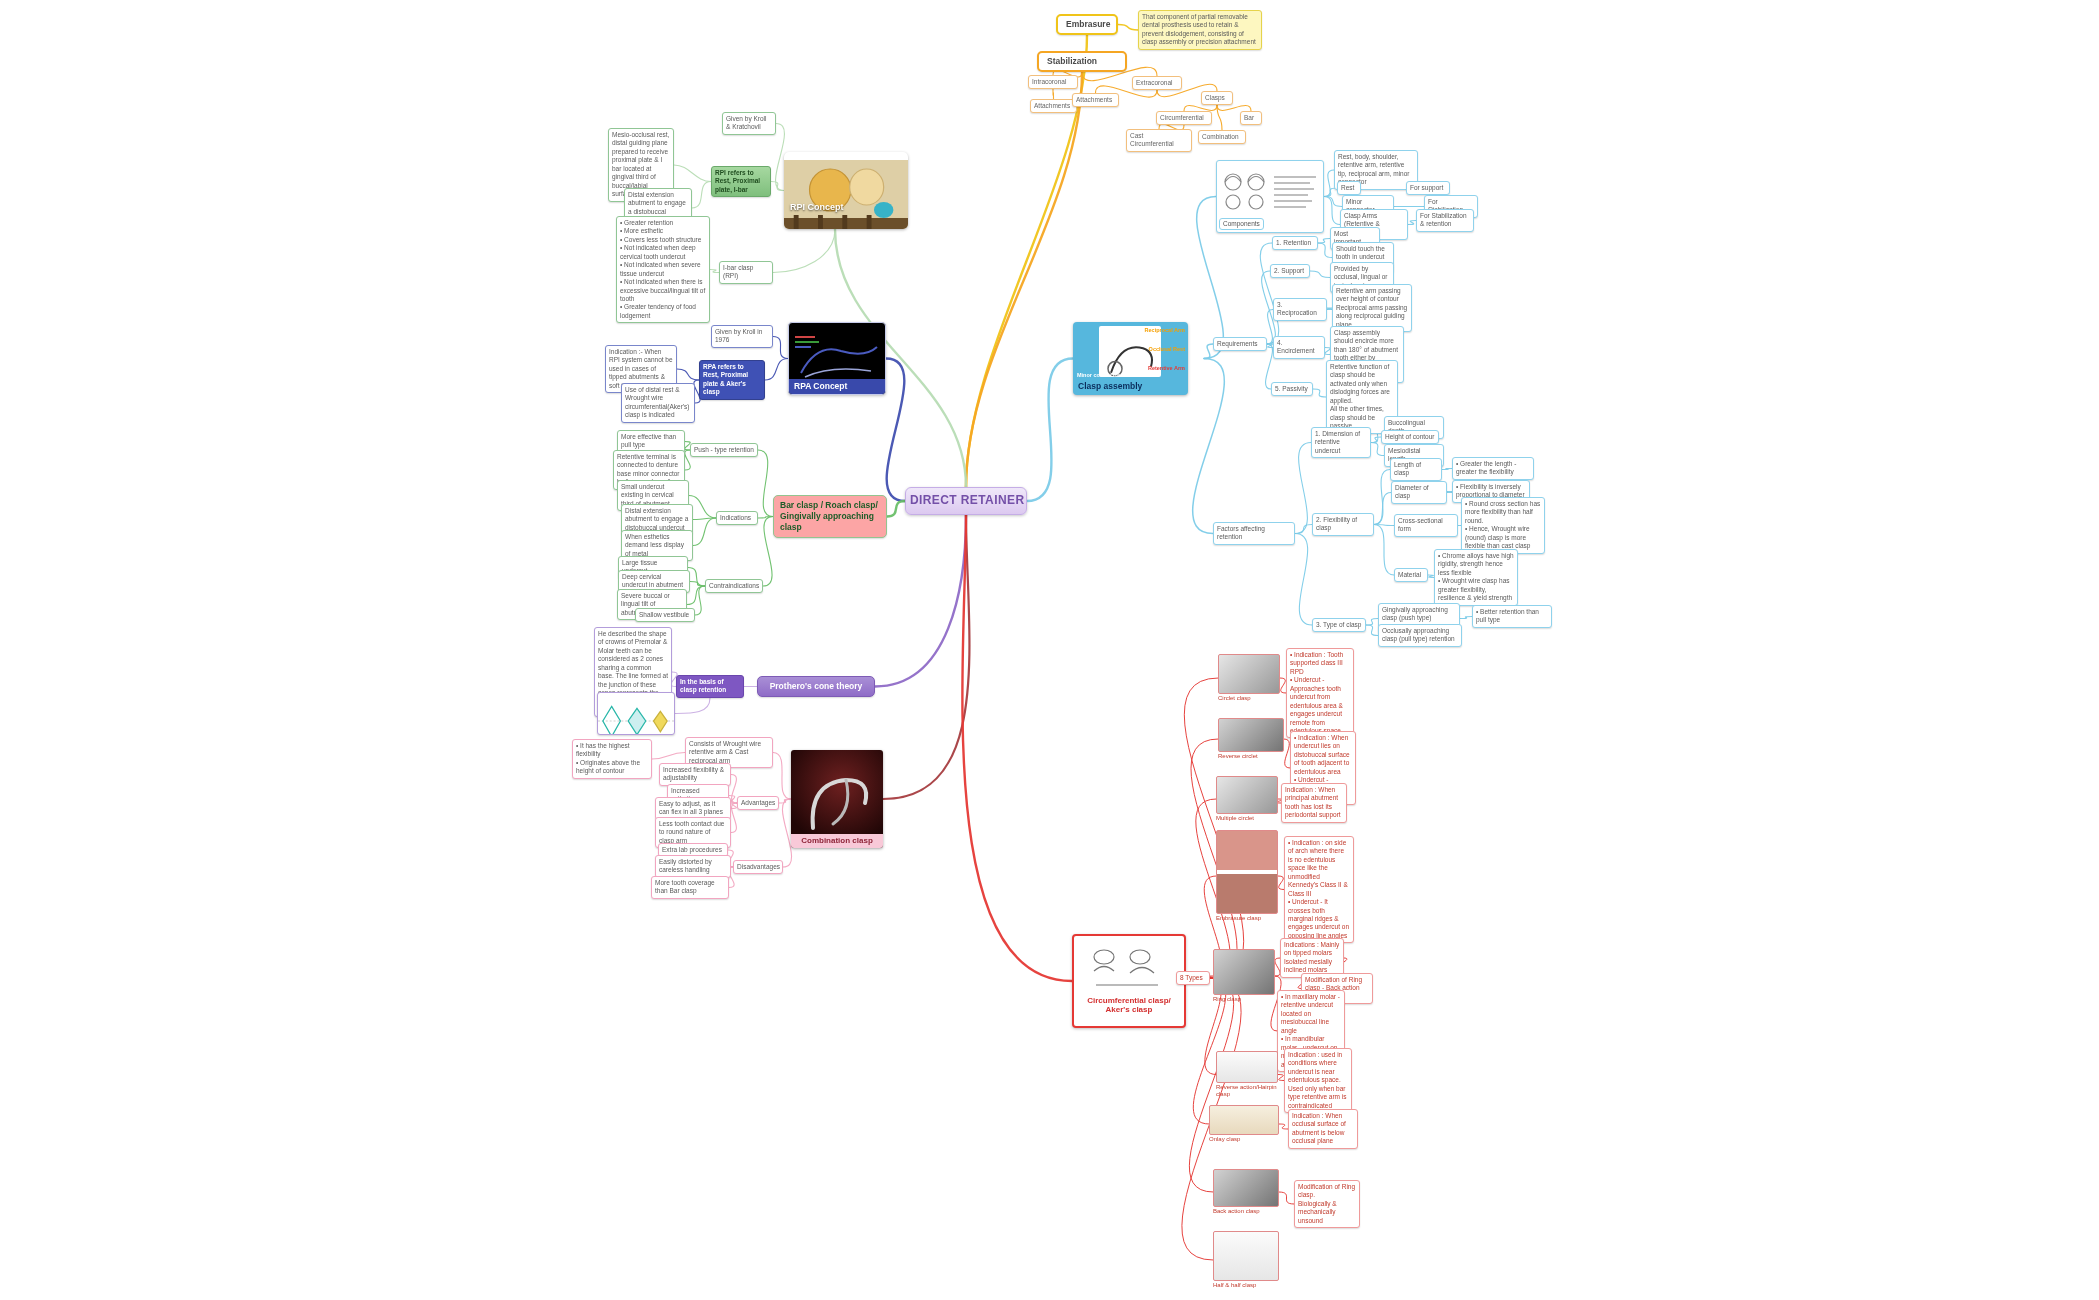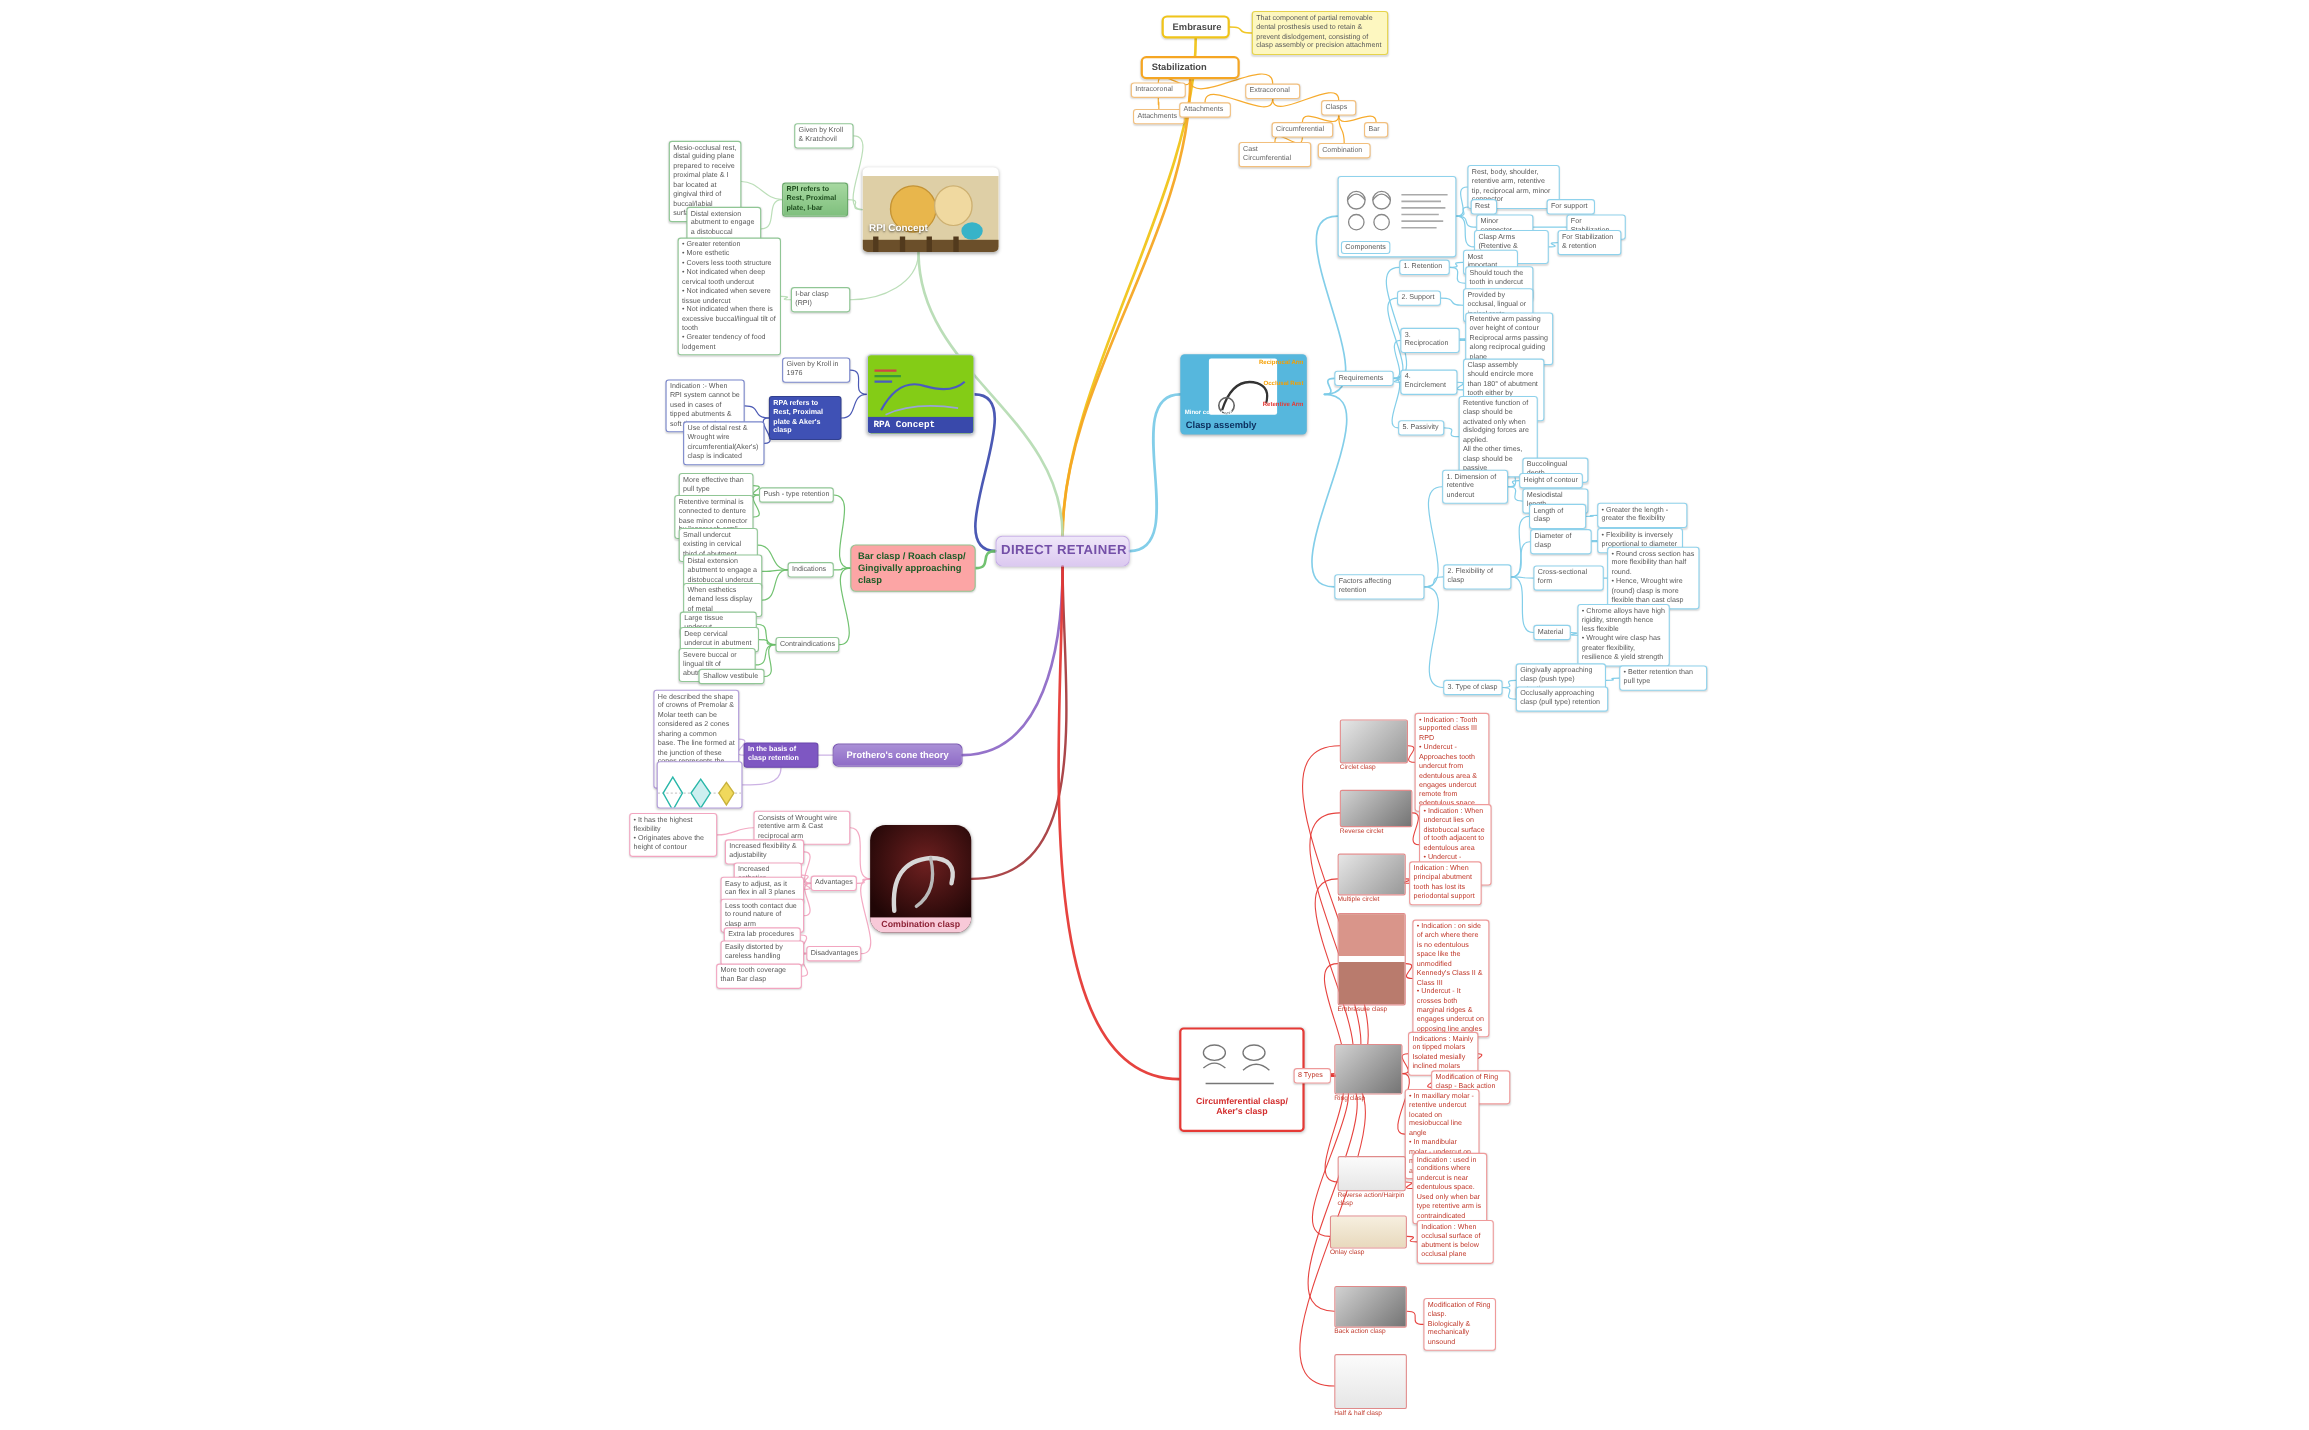--- a/index.html
+++ b/index.html
@@ -33,30 +33,30 @@
   .ph{border:1.2px solid #e08a8a;border-radius:2px;}
   .ph-a{background:linear-gradient(135deg,#e6e6e6,#989898);}
   .ph-b{background:linear-gradient(135deg,#d2d2d2,#747474);}
   .ph-c{background:linear-gradient(#d9958a 0 47%,#ffffff 47% 53%,#b97b6d 53% 100%);}
   .ph-d{background:linear-gradient(#fbfbfb,#e6e6e6);}
   .ph-e{background:linear-gradient(#f6efdf,#e8d9bd);}
   .cap-red{color:#c0392b;font-size:6px;line-height:1.15;padding-top:1px;white-space:pre-line;}
   .rpi-box{height:77px;position:relative;border-radius:5px;overflow:hidden;box-shadow:0 1px 3px rgba(0,0,0,.3);}
   .cap-ov{position:absolute;left:6px;bottom:15px;color:#fff;font-weight:bold;font-size:9px;
      text-shadow:0 1px 2px rgba(0,0,0,.65);}
-  .rpa-box{height:71px;background:#84cc16;border:1px solid #c5cae9;border-radius:4px;position:relative;
-     overflow:hidden;box-shadow:0 1px 3px rgba(0,0,0,.25);font-family:Liberation Mono, monospace;}
+  .rpa-box{height:71px;background:#000000;border:1px solid #c5cae9;border-radius:4px;position:relative;
+     overflow:hidden;box-shadow:0 1px 3px rgba(0,0,0,.25);}
   .rpa-cap{position:absolute;bottom:0;left:0;right:0;background:#3949ab;color:#fff;font-weight:bold;
      font-size:8.5px;padding:2px 5px;}
   .asm-box{height:73px;background:#56b7dd;border-radius:4px;position:relative;overflow:hidden;
      box-shadow:0 1px 3px rgba(0,0,0,.3);}
   .asm-inner{position:absolute;left:26px;top:4px;width:62px;bottom:18px;background:#fff;border-radius:2px;}
   .asm-lbl{position:absolute;font-size:5.5px;font-weight:bold;white-space:nowrap;}
   .asm-cap{position:absolute;left:5px;bottom:3px;color:#0b2d5c;font-weight:bold;font-size:8.5px;}
-  .combo-box{height:98px;position:relative;border-radius:14px;overflow:hidden;
+  .combo-box{height:98px;position:relative;border-radius:3px;overflow:hidden;
      background:radial-gradient(circle at 55% 35%,#6e2020,#200606 75%);box-shadow:0 1px 3px rgba(0,0,0,.35);}
   .combo-cap{position:absolute;bottom:0;left:0;right:0;background:#f8c9d8;color:#8e2438;font-weight:bold;
      font-size:8px;text-align:center;padding:2px 0;}
   .circ-box{background:#fff;border:2.5px solid #e53935;border-radius:4px;overflow:hidden;padding:1px;
      box-shadow:0 1px 3px rgba(0,0,0,.25);}
   .circ-cap{color:#d32f2f;font-weight:bold;font-size:8px;text-align:center;line-height:1.15;
      padding:2px 1px;white-space:pre-line;}
   .pro-box{background:#fff;border:1px solid #b39ddb;border-radius:3px;height:41px;overflow:hidden;
      box-shadow:0 1px 2px rgba(0,0,0,.18);}
   .comp-box{background:#fff;border:1px solid #8fd2ec;border-radius:3px;position:relative;padding:1px;

